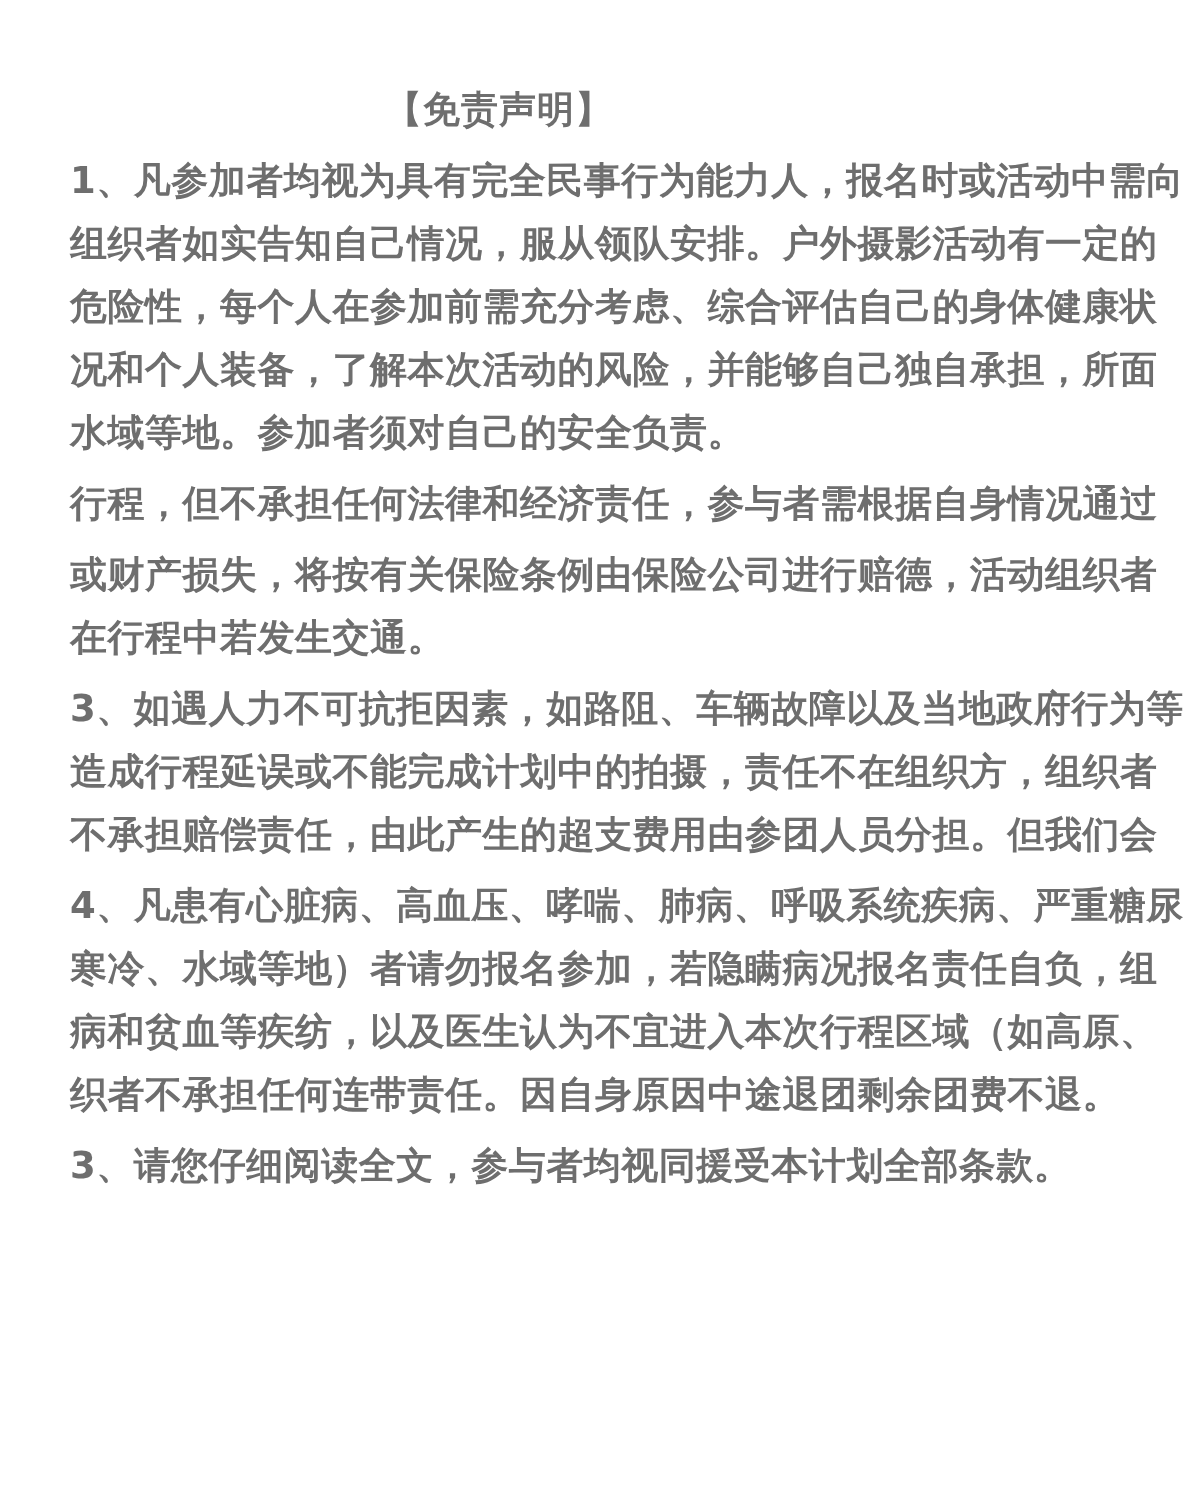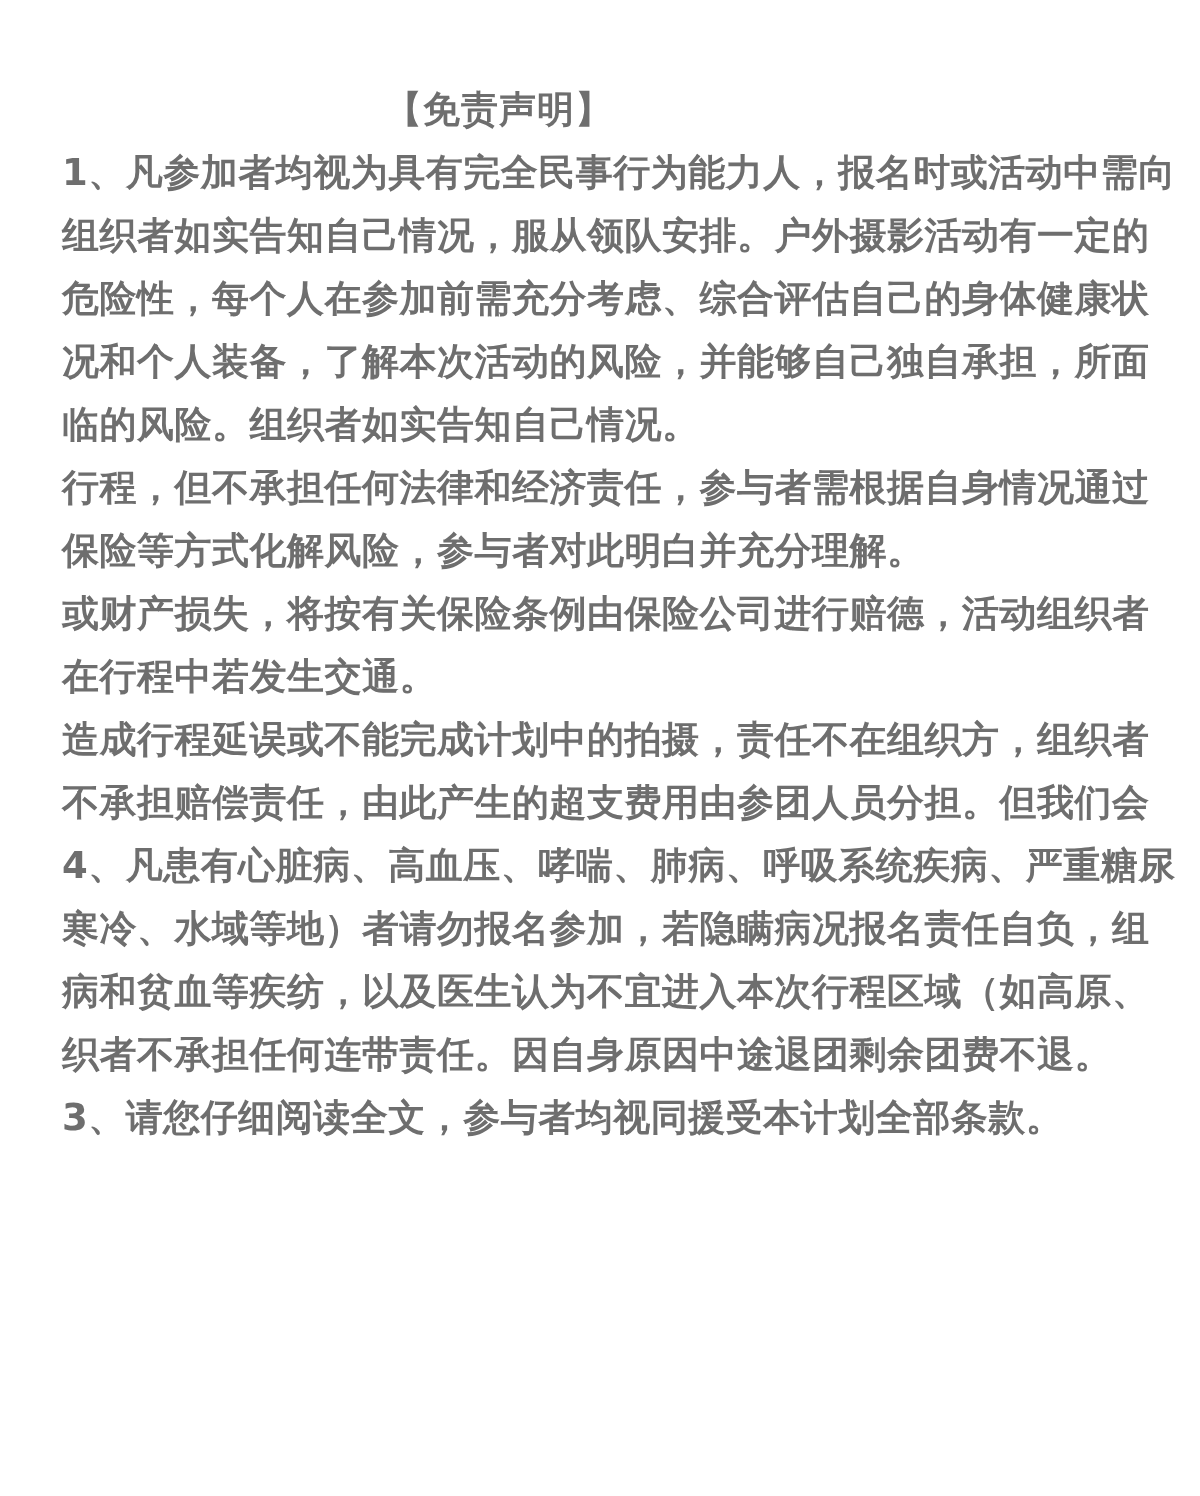--- a/index.html
+++ b/index.html
@@ -23,55 +23,55 @@
   }
   .doc-title {
     margin: 0;
     font-size: 37px;
     font-weight: bold;
     text-align: center;
     line-height: 63px;
     letter-spacing: 1px;
   }
   .para {
-    margin: 0;
+    margin: 8px;
     padding: 0;
   }
   .line {
     line-height: 63px;
     height: 63px;
     white-space: nowrap;
     letter-spacing: 0.5px;
   }
 </style>
 </head>
 <body>
 
 <main class="doc">
   <h1 class="doc-title">【免责声明】</h1>
 
   <section class="para">
     <div class="line">1、凡参加者均视为具有完全民事行为能力人，报名时或活动中需向</div>
     <div class="line">组织者如实告知自己情况，服从领队安排。户外摄影活动有一定的</div>
     <div class="line">危险性，每个人在参加前需充分考虑、综合评估自己的身体健康状</div>
     <div class="line">况和个人装备，了解本次活动的风险，并能够自己独自承担，所面</div>
-    <div class="line">临的风险。组织者如实告知自己情况。</div>
+    <div class="line">水域等地。参加者须对自己的安全负责。</div>
   </section>
 
   <section class="para">
     <div class="line">行程，但不承担任何法律和经济责任，参与者需根据自身情况通过</div>
-    <div class="line">保险等方式化解风险，参与者对此明白并充分理解。</div>
   </section>
 
   <section class="para">
     <div class="line">或财产损失，将按有关保险条例由保险公司进行赔德，活动组织者</div>
     <div class="line">在行程中若发生交通。</div>
   </section>
 
   <section class="para">
+    <div class="line">3、如遇人力不可抗拒因素，如路阻、车辆故障以及当地政府行为等</div>
     <div class="line">造成行程延误或不能完成计划中的拍摄，责任不在组织方，组织者</div>
     <div class="line">不承担赔偿责任，由此产生的超支费用由参团人员分担。但我们会</div>
   </section>
 
   <section class="para">
     <div class="line">4、凡患有心脏病、高血压、哮喘、肺病、呼吸系统疾病、严重糖尿</div>
     <div class="line">寒冷、水域等地）者请勿报名参加，若隐瞒病况报名责任自负，组</div>
     <div class="line">病和贫血等疾纺，以及医生认为不宜进入本次行程区域（如高原、</div>
     <div class="line">织者不承担任何连带责任。因自身原因中途退团剩余团费不退。</div>
   </section>

